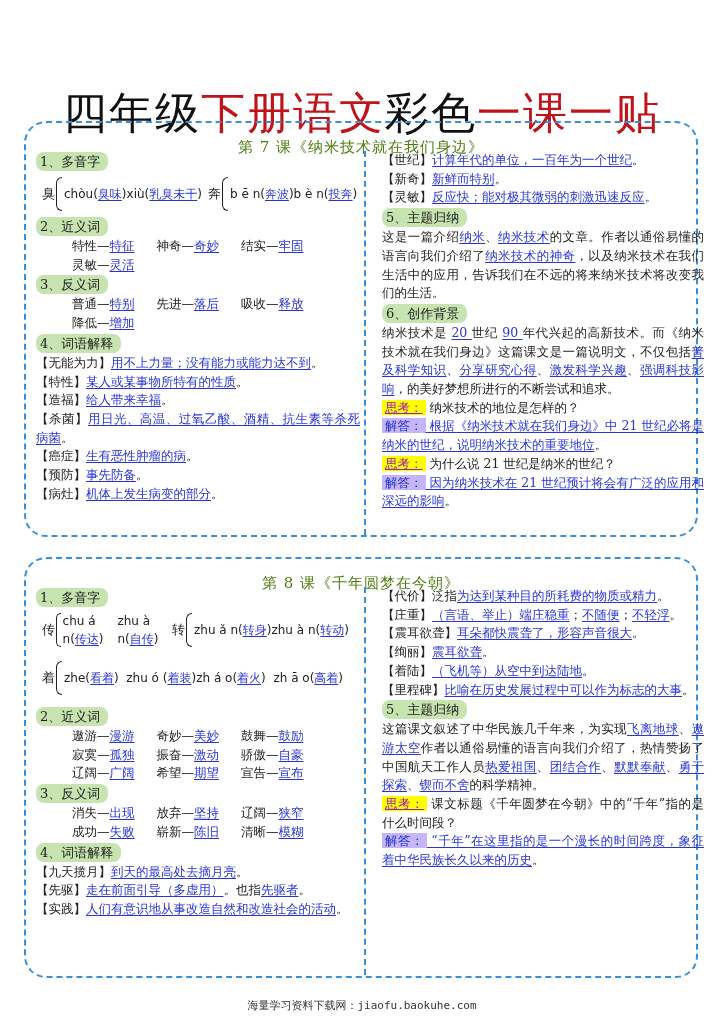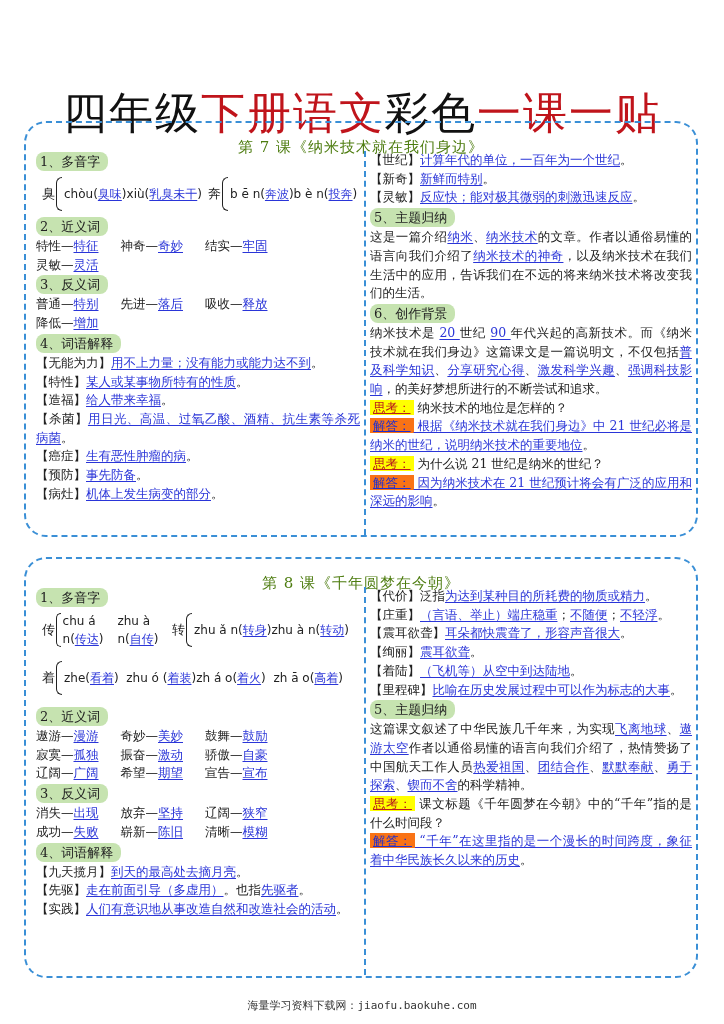--- a/index.html
+++ b/index.html
@@ -25,44 +25,44 @@
     color: #4d7c0f; font-size: 15px; font-weight: normal; letter-spacing: 1px;
   }
   .divider {
     position: absolute; left: 338px; width: 0; border-left: 2px dashed #3a8fd6;
   }
   .c1 .divider { top: 28px; height: 384px; }
   .c2 .divider { top: 28px; height: 388px; }
 
   .col { position: absolute; top: 28px; font-size: 12.5px; line-height: 18.7px; }
   .col.left { left: 10px; width: 324px; }
-  .col.right { left: 344px; width: 322px; }
+  .col.right { left: 356px; width: 322px; }
 
   .sec {
     display: inline-block; background: #c6e3b0; border-radius: 8px;
     padding: 0 8px 0 4px; font-size: 13px; line-height: 19px; margin: 1px 0;
     color: #222;
   }
-  .row { display: block; white-space: nowrap; }
+  .row { display: block; white-space: nowrap; margin-left: 36px; }
   .wrap { white-space: normal; word-break: break-all; text-align: justify; }
   .u { color: #2a35d8; text-decoration: underline; text-underline-offset: 2px; }
   .gap { display: inline-block; width: 22px; }
 
   .poly { display: flex; align-items: center; height: 44px; }
   .poly .ch { font-size: 13px; margin-right: 1px; }
   .poly .brace {
     width: 6px; height: 34px; border: 1.5px solid #222; border-right: none;
     border-radius: 6px 0 0 6px; margin-right: 2px;
   }
   .poly .lines { display: flex; font-family: "DejaVu Sans", sans-serif; font-size: 12px; line-height: 18px; }
   .poly .lines .cn { font-family: "DejaVu Serif", serif; }
   .polyrow { display: flex; align-items: center; }
 
-  .tag-think { background: #ffff00; color: #b91c1c; text-decoration: underline; padding: 0 3px; }
-  .tag-ans { background: #f97316; color: #1f2fd0; text-decoration: underline; padding: 0 3px; }
+  .tag-think { background: #ffff00; color: #a21caf; text-decoration: underline; padding: 0 3px; }
+  .tag-ans { background: #c4b5fd; color: #1f2fd0; padding: 0 3px; }
 
   .footer {
     position: absolute; top: 998px; left: 0; width: 724px; text-align: center;
     font-size: 11px; color: #333; font-family: "DejaVu Sans Mono", monospace;
   }
 </style>
 </head>
 <body>
 
 <div class="page-title">

